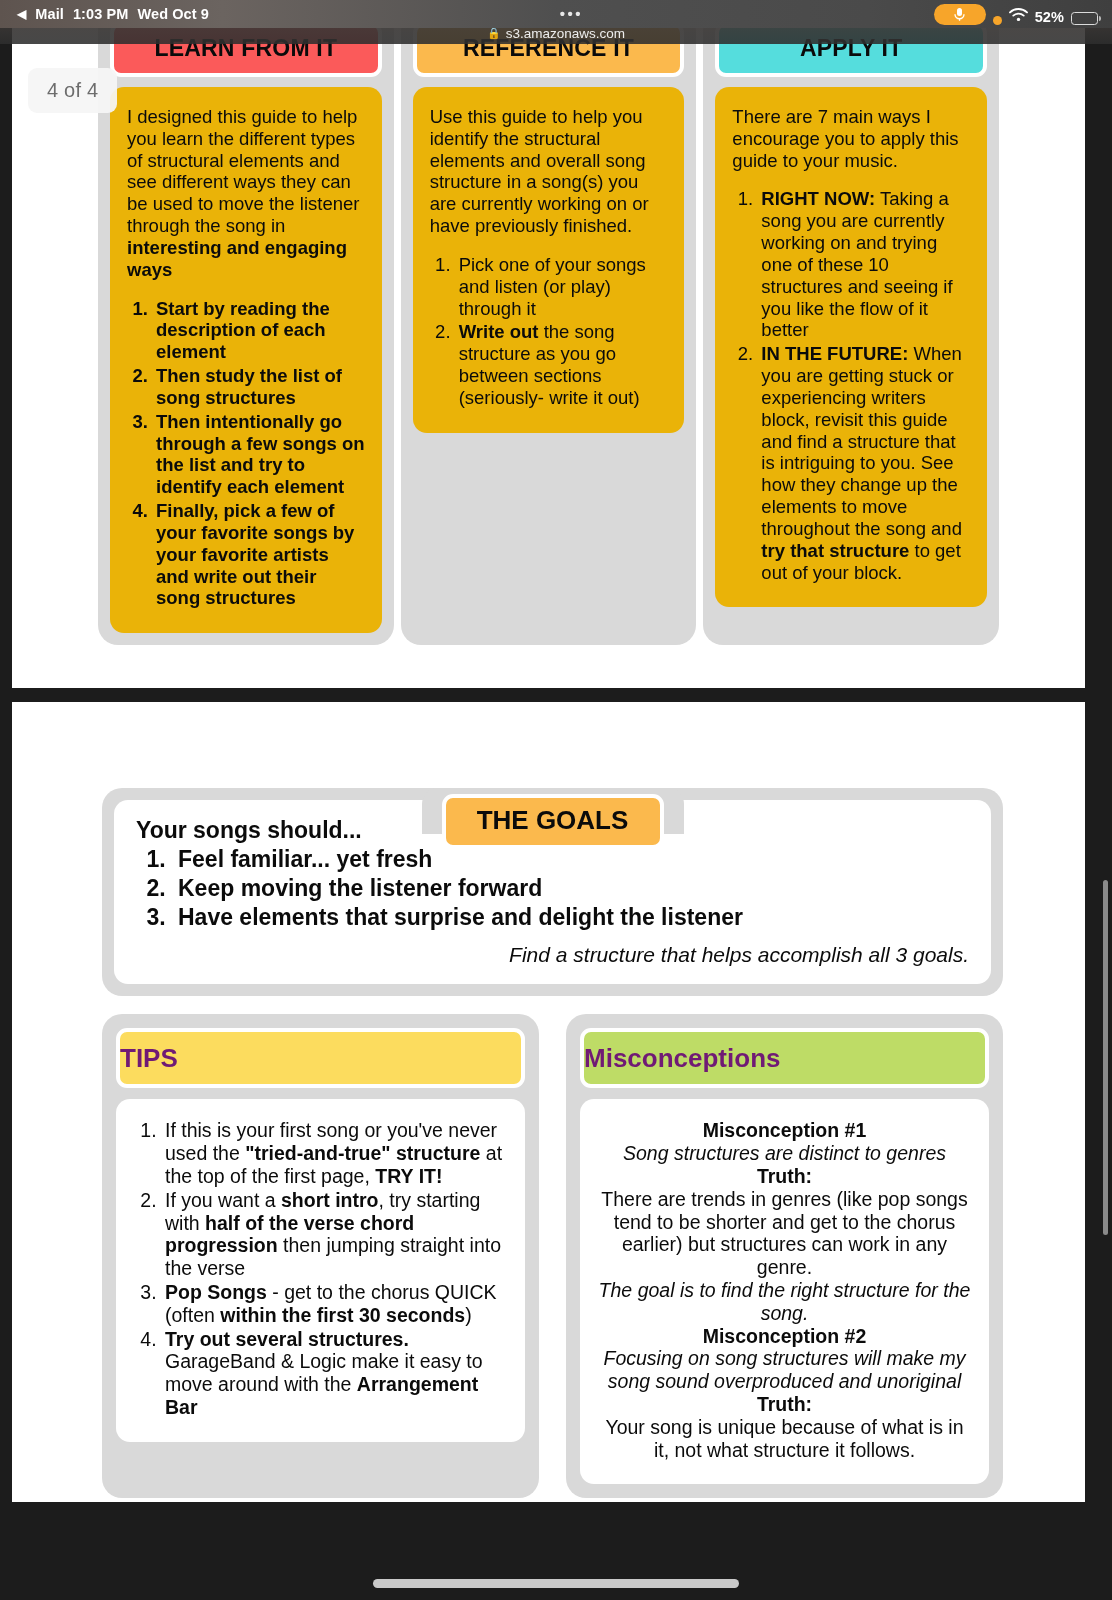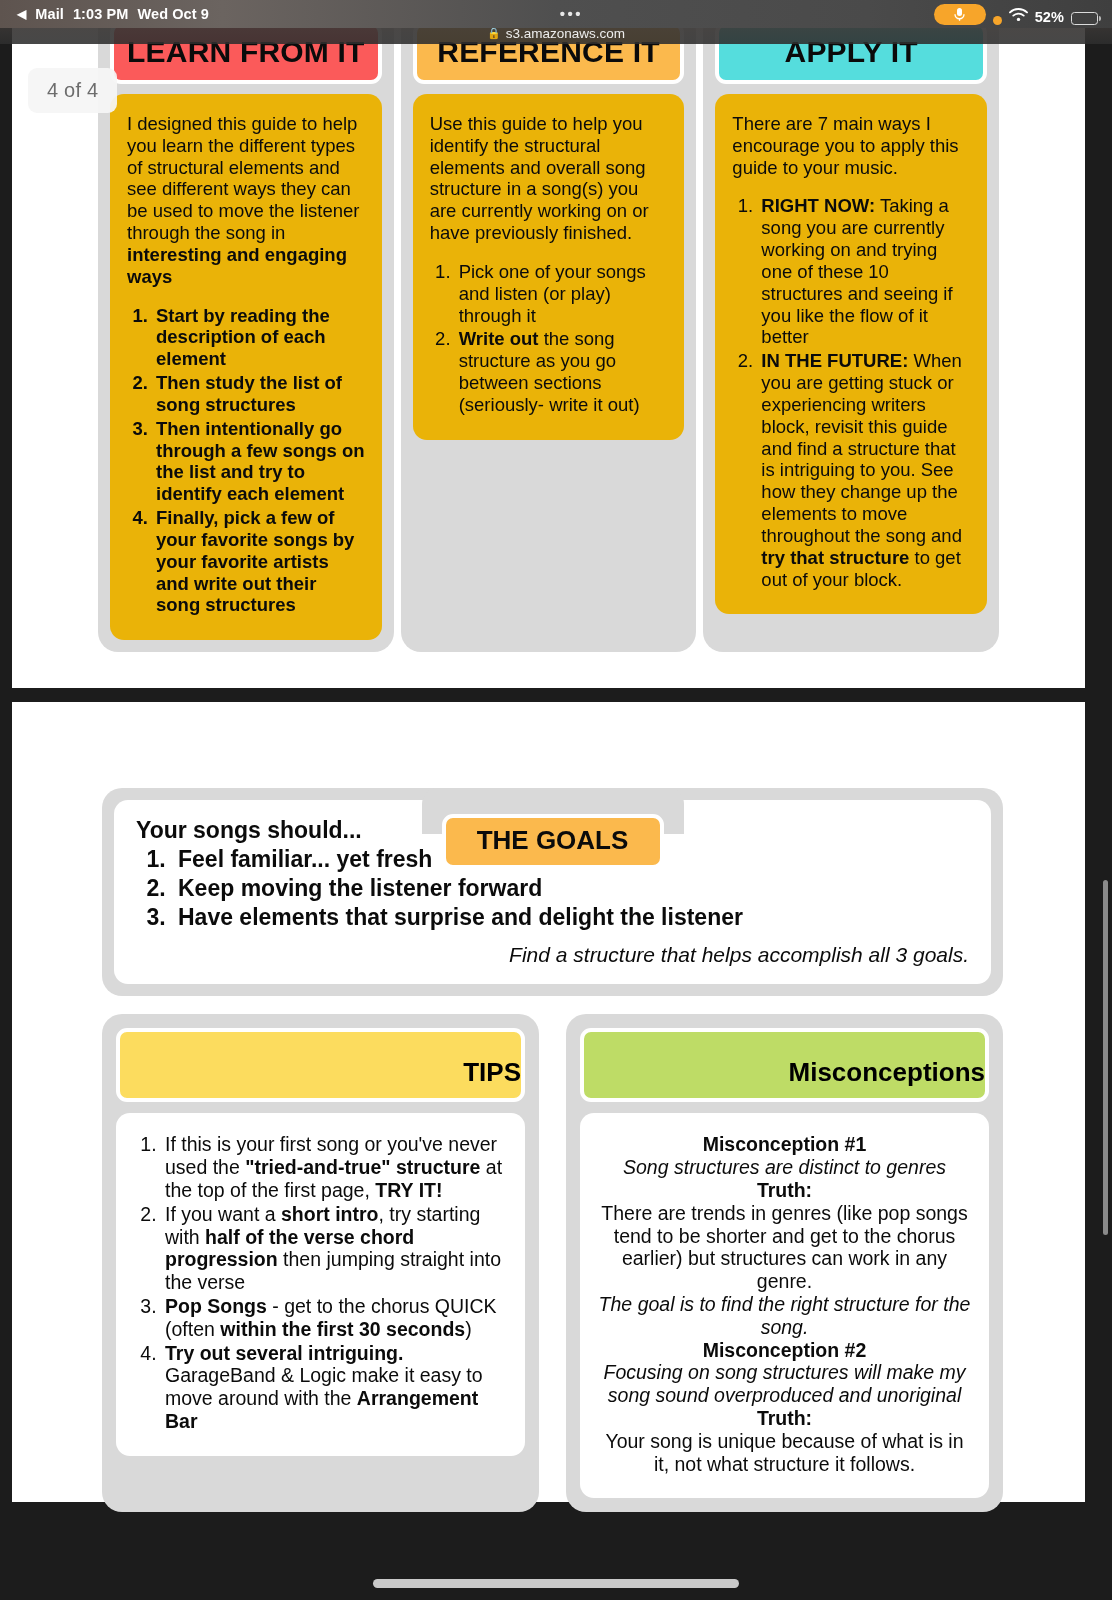--- a/index.html
+++ b/index.html
@@ -63,21 +63,21 @@
   }
 
   
   .cols { display: flex; gap: 7px; padding: 0 86px; }
   .gcard {
     background: #d9d9d9; border-radius: 20px; padding: 12px;
     display: flex; flex-direction: column; gap: 10px; flex: 1;
   }
   .pill {
     border-radius: 11px; text-align: center; font-weight: 700;
-    font-size: 30px; letter-spacing: .2px; color: #0b0b0b;
+    font-size: 23px; letter-spacing: .2px; color: #0b0b0b;
     padding: 9px 6px 11px; border: 4px solid #fff;
   }
   .pill.red { background: #fb5a5a; }
   .pill.orange { background: #fbb94d; }
   .pill.cyan { background: #55dddd; }
   .wcard {
     background: #eab308; border-radius: 14px; padding: 19px 17px 22px;
     font-size: 18.5px; line-height: 1.18; color: #0b0b0b;
   }
   .wcard p { margin-bottom: 17px; }
@@ -94,41 +94,41 @@
   .goals-wrap { position: relative; margin: 86px 82px 0 90px; }
   .goals-tab-bg {
     position: absolute; left: 50%; transform: translateX(-50%);
     top: 0; width: 262px; height: 46px; background: #d9d9d9;
     border-radius: 16px 16px 0 0;
   }
   .goals-tab {
     position: absolute; left: 50%; transform: translateX(-50%); top: 6px;
     width: 222px; background: #fbb94d; border: 4px solid #fff; border-radius: 11px;
     text-align: center; font-weight: 700; font-size: 26px; color: #0b0b0b;
-    padding: 7px 0 9px; z-index: 3; margin-top: 20px;
+    padding: 7px 0 9px; z-index: 3;
   }
   .goals-outer {
     margin-top: 29px; background: #d9d9d9; border-radius: 20px; padding: 12px;
   }
   .goals-inner {
     background: #fff; border-radius: 14px; padding: 16px 22px 16px;
     font-size: 23px; line-height: 1.26; color: #0b0b0b;
   }
   .goals-inner .lead { font-weight: 700; }
   .goals-inner ol { margin: 0 0 0 36px; font-weight: 700; }
   .goals-inner ol li { padding-left: 6px; }
   .goals-note { text-align: right; font-style: italic; font-size: 21px; margin-top: 10px; }
 
   
   .bottom-cols { display: flex; gap: 27px; margin: 18px 82px 0 90px; }
   .bcard { background: #d9d9d9; border-radius: 20px; padding: 14px; flex: 1;
            display: flex; flex-direction: column; gap: 11px; }
   .bpill {
-    border-radius: 11px; border: 4px solid #fff; text-align: right;
-    font-weight: 700; font-size: 26px; color: #000000; padding: 25px 0 10px;
+    border-radius: 11px; border: 4px solid #fff; text-align: left;
+    font-weight: 700; font-size: 26px; color: #701a75; padding: 11px 0 10px;
   }
   .bpill.yellow { background: #fcdc5e; }
   .bpill.green  { background: #bedc66; }
   .bwhite { background: #fff; border-radius: 14px; padding: 20px 18px 22px;
             font-size: 19.5px; line-height: 1.17; color: #0b0b0b; }
   .bwhite ol { margin: 0 0 0 28px; }
   .bwhite ol li { margin-bottom: 1px; padding-left: 3px; }
   .mis { text-align: center; }
   .mis .h { font-weight: 700; }
   .mis .i { font-style: italic; }
@@ -214,21 +214,21 @@
 
     <div class="bottom-cols">
 
       <div class="bcard">
         <div class="bpill yellow">TIPS</div>
         <div class="bwhite">
           <ol>
             <li><span>If this is your first song or you've never used the </span><span class="b">"tried-and-true" structure</span><span> at the top of the first page, </span><span class="b">TRY IT!</span><span></span></li>
             <li><span>If you want a </span><span class="b">short intro</span><span>, try starting with </span><span class="b">half of the verse chord progression</span><span> then jumping straight into the verse</span></li>
             <li><span></span><span class="b">Pop Songs</span><span> - get to the chorus QUICK (often </span><span class="b">within the first 30 seconds</span><span>)</span></li>
-            <li><span></span><span class="b">Try out several intriguing.</span><span> GarageBand &amp; Logic make it easy to move around with the </span><span class="b">Arrangement Bar</span><span></span></li>
+            <li><span></span><span class="b">Try out several structures.</span><span> GarageBand &amp; Logic make it easy to move around with the </span><span class="b">Arrangement Bar</span><span></span></li>
           </ol>
         </div>
       </div>
 
       <div class="bcard">
         <div class="bpill green">Misconceptions</div>
         <div class="bwhite mis">
           <div class="h">Misconception #1</div>
           <div class="i">Song structures are distinct to genres</div>
           <div class="h">Truth:</div>

